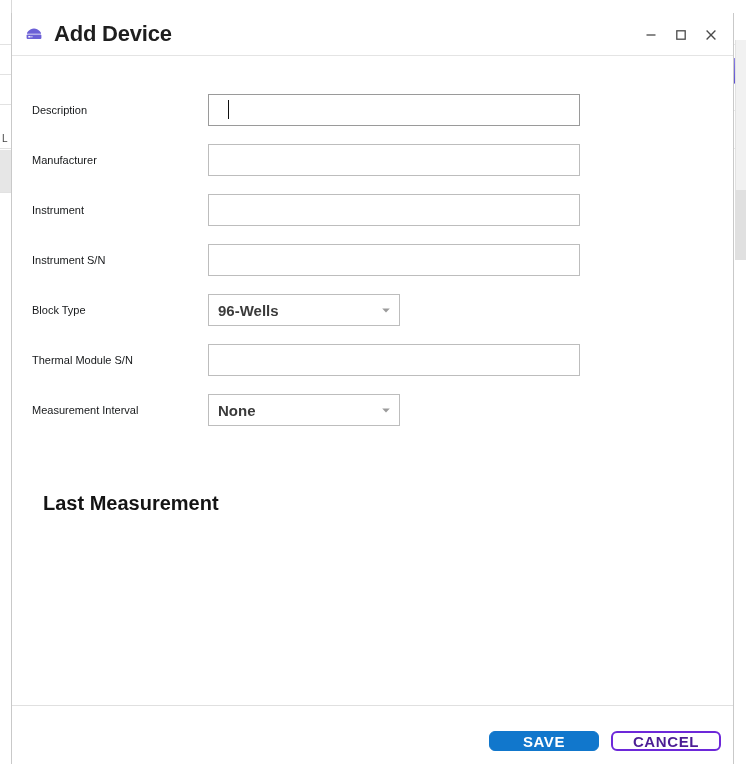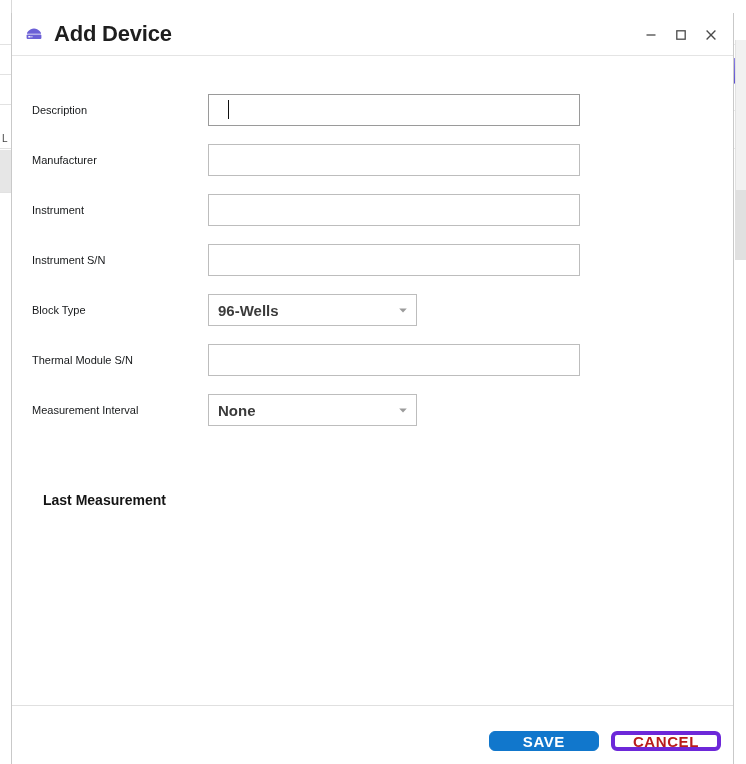--- a/index.html
+++ b/index.html
@@ -168,21 +168,21 @@
   .caret {
     position: absolute;
     left: 196px;
     top: 7px;
     width: 1px;
     height: 19px;
     background: #101010;
   }
 
   .select-box {
-    width: 209px;
+    width: 192px;
     height: 32px;
     border: 1px solid #bdbdbd;
     background: #ffffff;
     display: flex;
     align-items: center;
     padding: 0 6px 0 9px;
     position: relative;
     cursor: default;
   }
   .select-value {
@@ -194,21 +194,21 @@
   }
   .select-arrow {
     width: 14px; height: 14px;
     display: flex; align-items: center; justify-content: center;
     flex: 0 0 14px;
   }
 
   .section-title {
     position: absolute;
     left: 31px;
-    font-size: 14px;
+    font-size: 20px;
     font-weight: bold;
     color: #141414;
     white-space: nowrap;
   }
 
   
   .footer {
     flex: 0 0 71px;
     height: 71px;
     border-top: 1px solid #e0e0e0;
@@ -233,22 +233,22 @@
     font-family: "Liberation Sans", sans-serif;
     padding: 0 18px;
   }
   .btn-primary {
     background: #1177cc;
     color: #ffffff;
     border: 1px solid #1177cc;
   }
   .btn-secondary {
     background: #ffffff;
-    color: #b91c1c;
-    border: 4px solid #6d28d9;
+    color: #4c1d95;
+    border: 2px solid #6d28d9;
   }
 </style>
 </head>
 <body>
 
 <div id="desktop">
 
   <div class="bg-window-left">
     <div class="bg-left-strip"></div>
     <div class="bg-left-rule" style="top:44px"></div>

